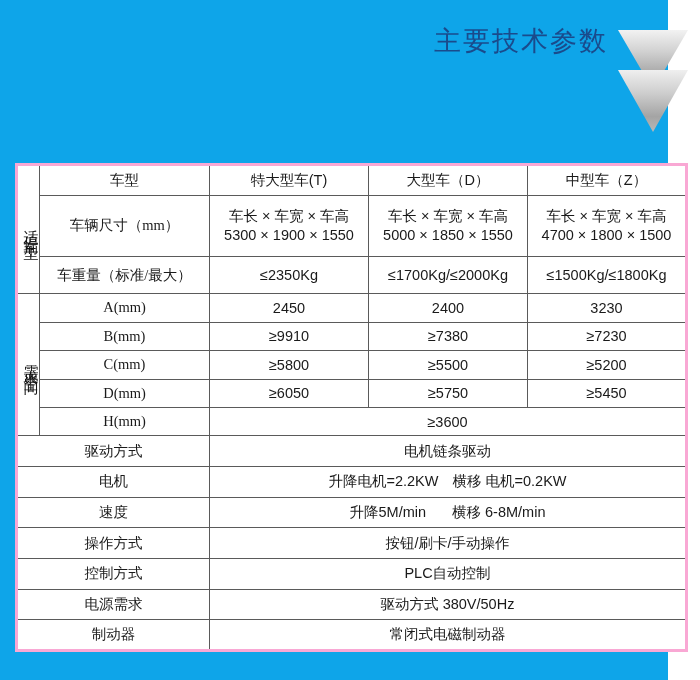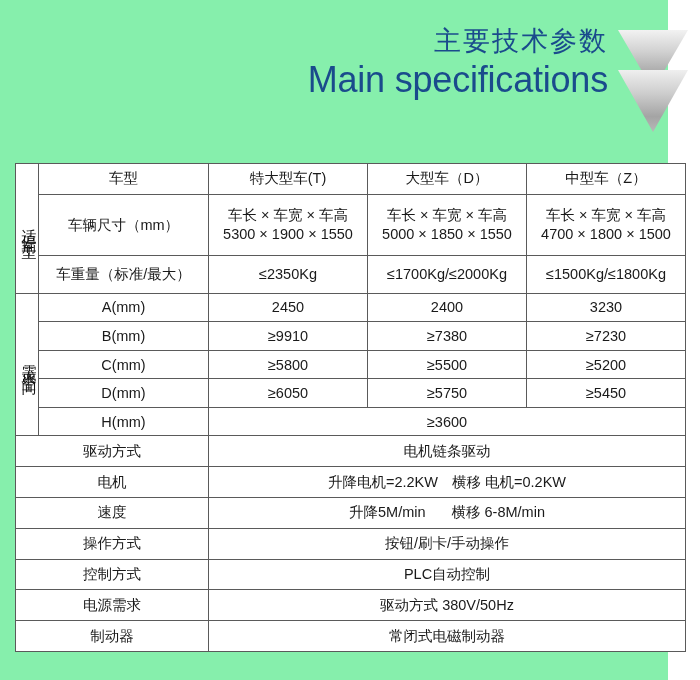--- a/index.html
+++ b/index.html
@@ -5,21 +5,21 @@
   * { box-sizing: border-box; margin: 0; padding: 0; }
   html, body {
     width: 700px; height: 680px;
     background: #ffffff;
     font-family: "Liberation Sans", "DejaVu Sans", sans-serif;
     overflow: hidden;
   }
   #page {
     position: relative;
     width: 668px; height: 680px;
-    background: #86efac;
+    background: #0ea5e9;
   }
 
   
   #header {
     position: absolute;
     left: 0; top: 0;
     width: 700px; height: 150px;
   }
   #title-block {
     position: absolute;
@@ -49,21 +49,21 @@
     width: 74px; height: 108px;
   }
 
   
   #spec-table {
     position: absolute;
     left: 15px; top: 163px;
     width: 670px; height: 489px;
     border-collapse: collapse;
     table-layout: fixed;
-    border: 1px solid #f9a8d4;
+    border: 3px solid #f9a8d4;
   }
   #spec-table td {
     border: 1px solid #5a5a5a;
     text-align: center;
     vertical-align: middle;
     color: #1a1a1a;
     font-size: 14.5px;
     padding: 1px 2px;
     background: #ffffff;
   }
@@ -97,40 +97,40 @@
   }
 
   
   td.rlabel {
     background: #c9c9c9;
     font-size: 15.5px;
   }
   td.rlabel-white {
     background: #ffffff;
     font-size: 15.5px;
+    font-family: Liberation Serif, serif;
   }
 
   td.twoline { line-height: 19px; font-size: 14.5px; margin-top: 38px; }
   td.big { height: 56px; }
   td.mid { height: 34px; }
   td.row26 { height: 26px; }
   td.row28 { height: 28px; }
 
   td.valnum { font-size: 16px; }
   .sp { display: inline-block; width: 14px; }
 </style>
 </head>
 <body>
 
 <div id="page">
 
   <div id="header">
     <div id="title-block">
       <div id="title-cn">主要技术参数</div>
-      <div id="title-en">Main specifications</div>
     </div>
     <svg id="chevrons" viewBox="0 0 74 108">
       <defs>
         <linearGradient id="chgrad" x1="0" y1="0" x2="0" y2="1">
           <stop offset="0%" stop-color="#f2f2f2"></stop>
           <stop offset="35%" stop-color="#d2d2d2"></stop>
           <stop offset="72%" stop-color="#a8a8a8"></stop>
           <stop offset="100%" stop-color="#bdbdbd"></stop>
         </linearGradient>
         <linearGradient id="chgrad2" x1="0" y1="0" x2="0" y2="1">

